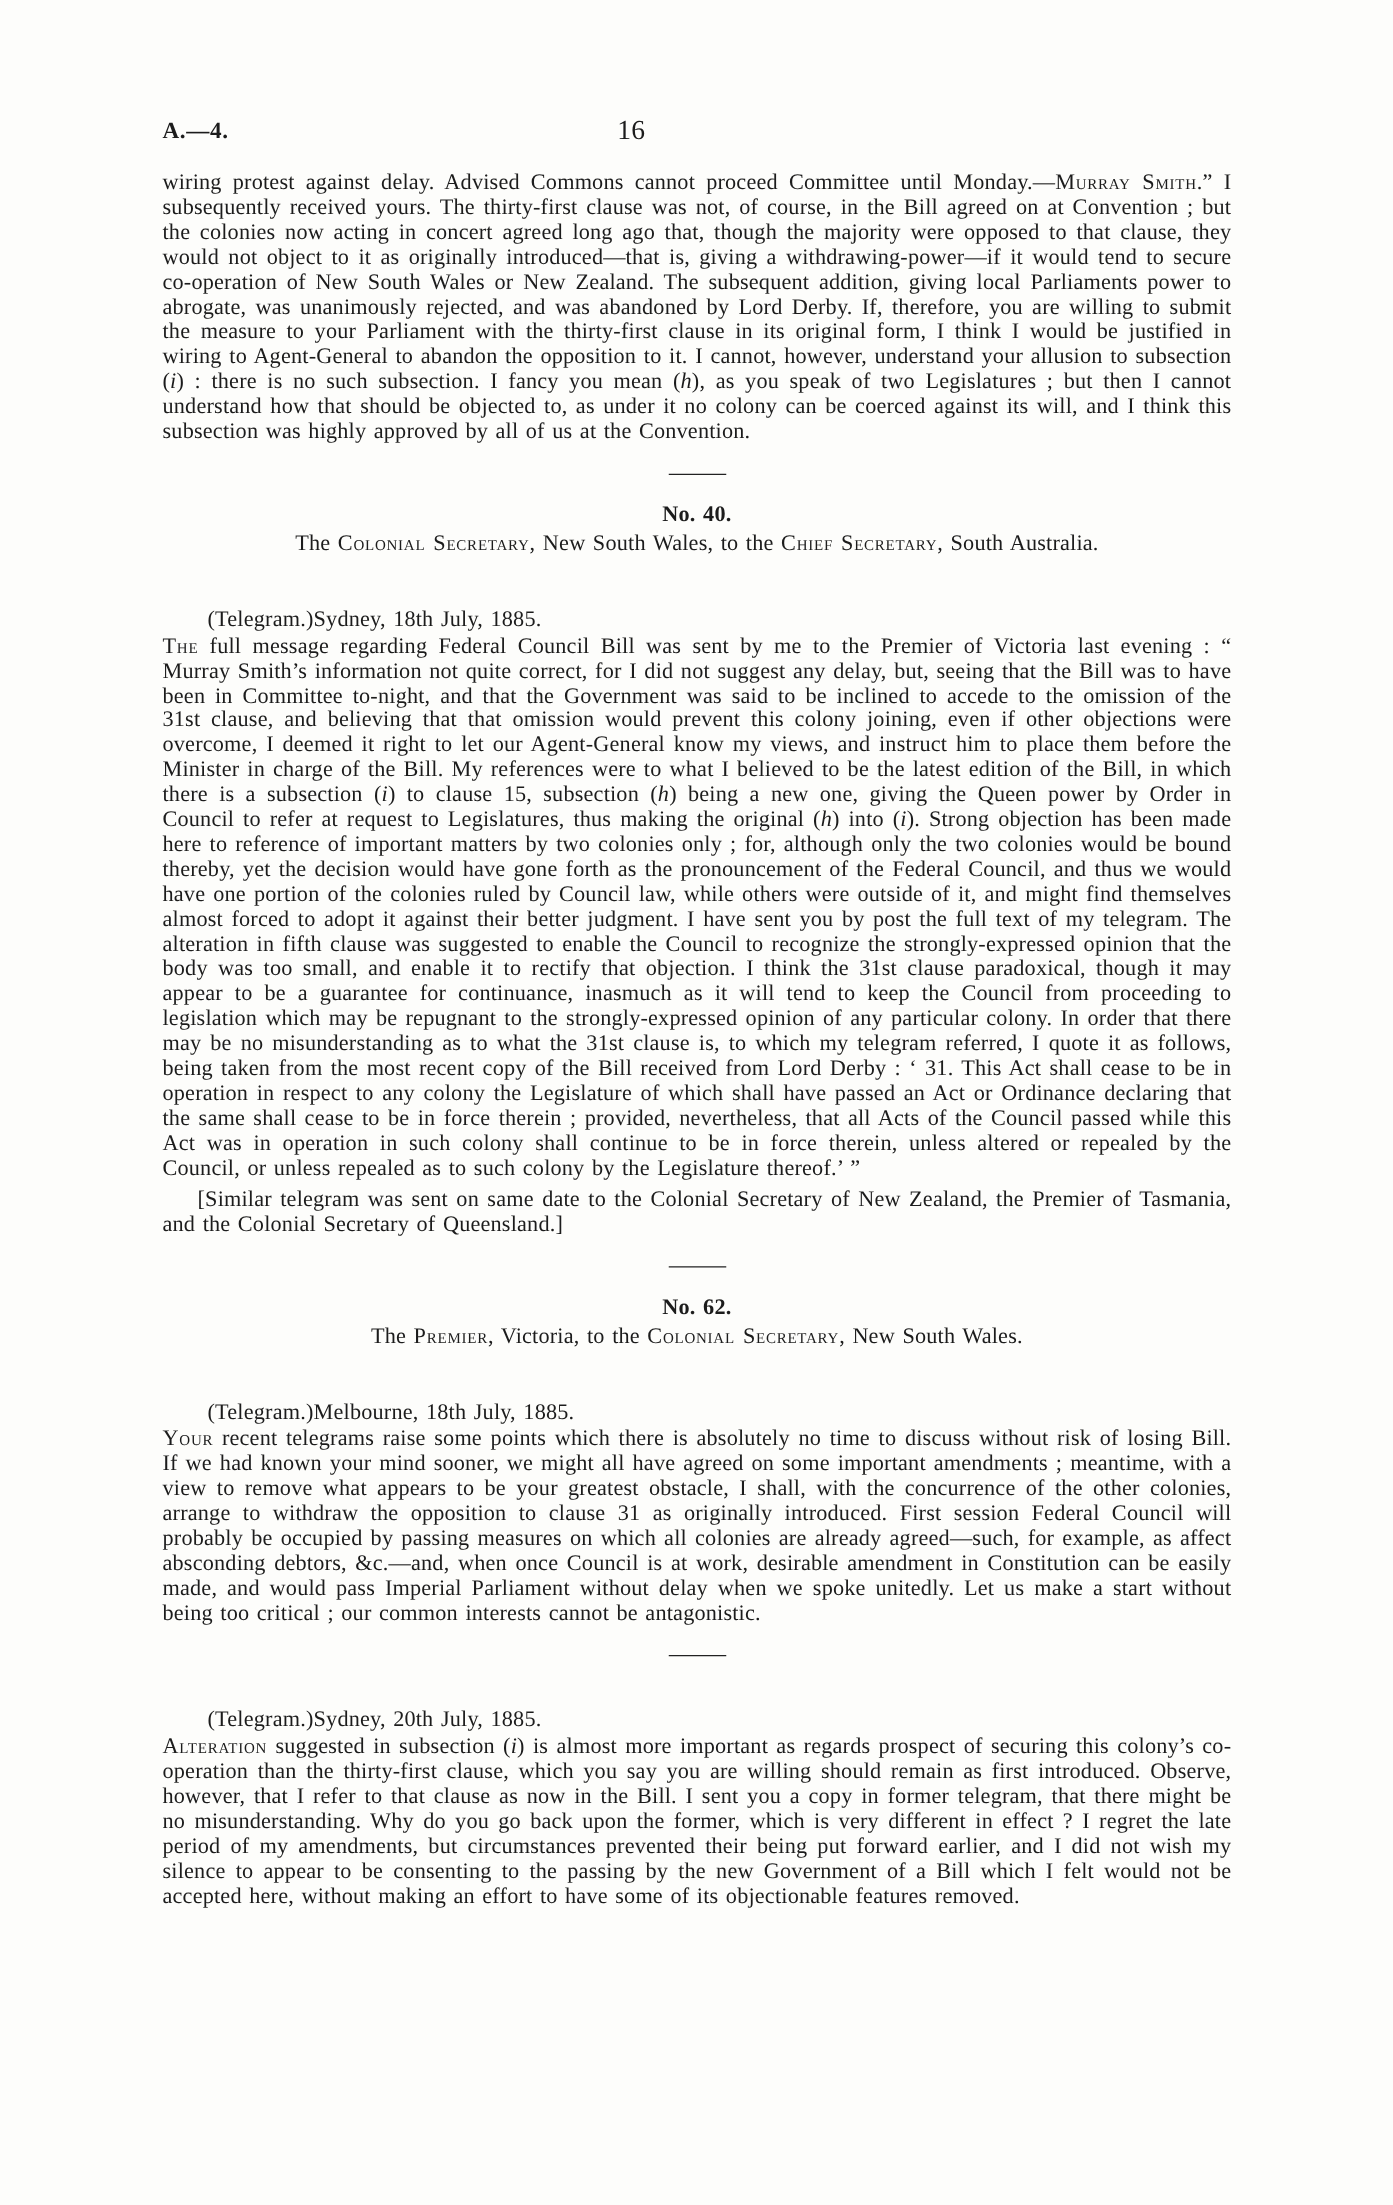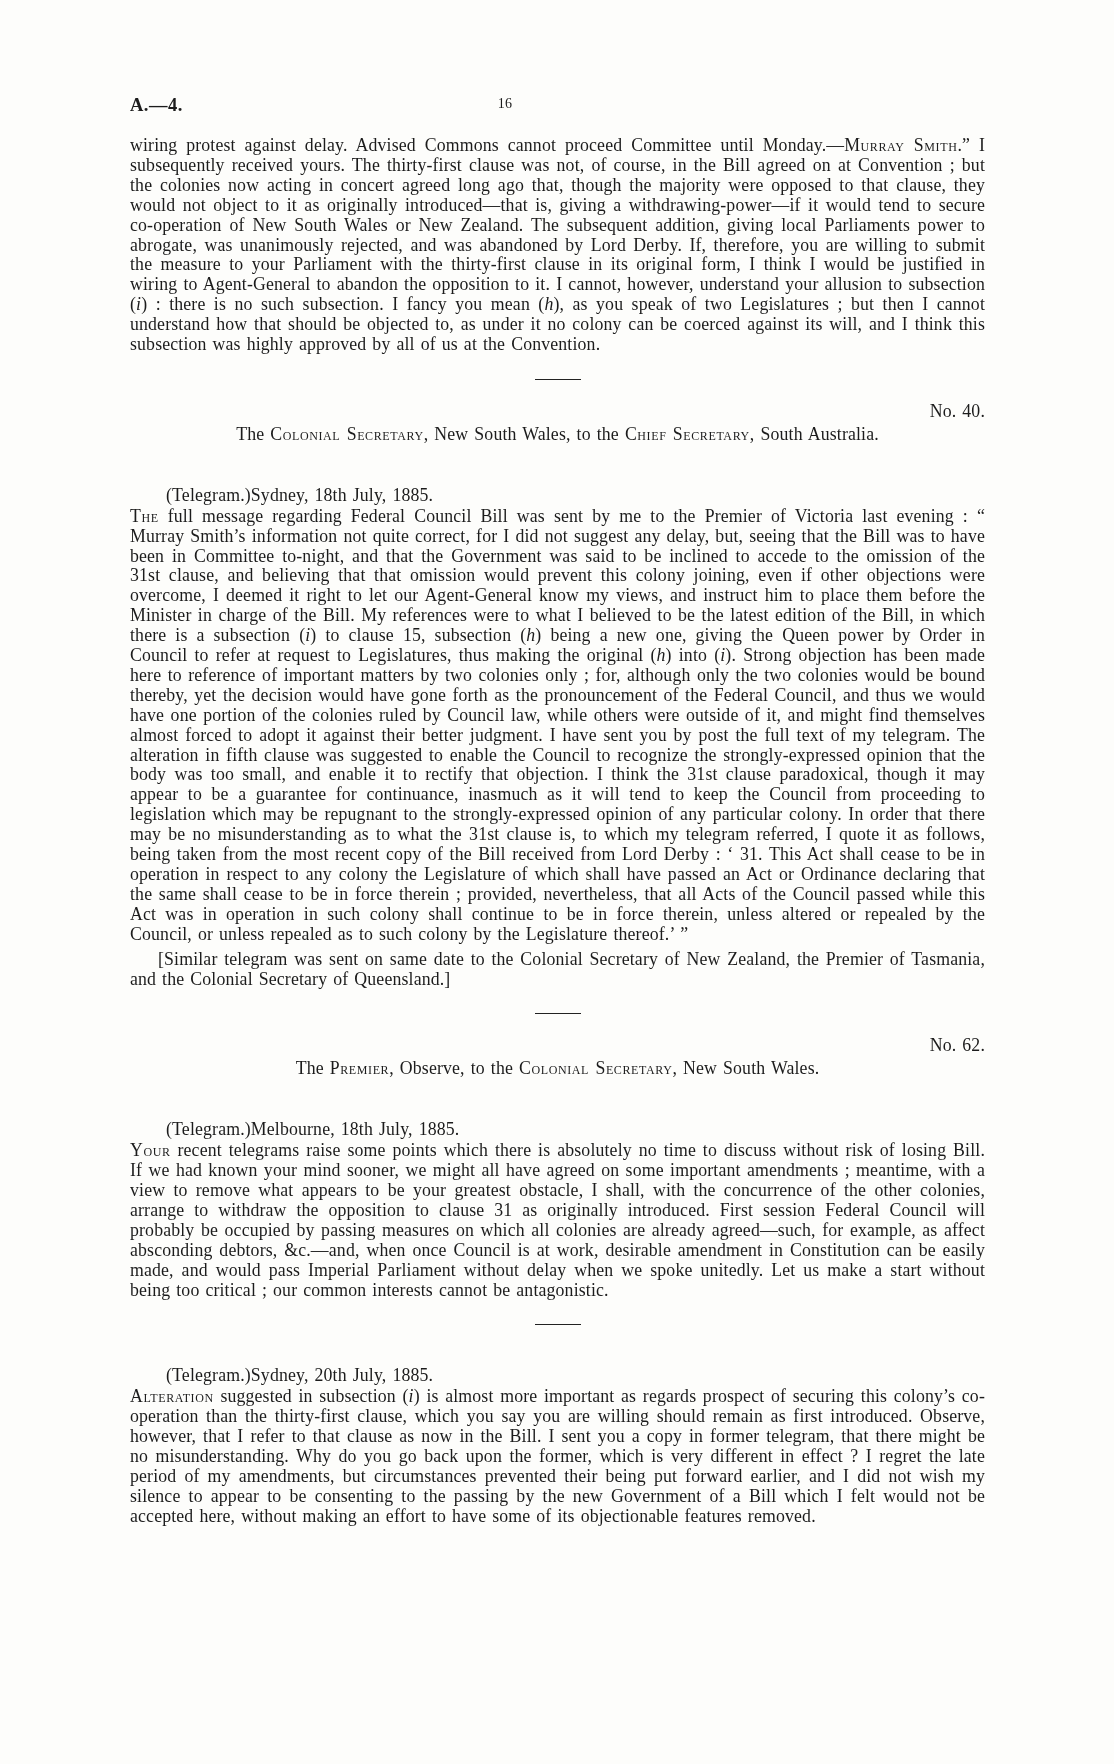--- a/index.html
+++ b/index.html
@@ -18,31 +18,31 @@
     word-spacing: 1.4px;
     overflow: hidden;
   }
   .page-header {
     position: relative;
     height: 24px;
     margin-bottom: 16px;
     font-size: 18.5px;
   }
   .doc-ref { position: absolute; left: 0; top: 0; font-weight: bold; letter-spacing: 0.5px; }
-  .page-num { position: absolute; left: 330px; width: 90px; text-align: center; top: -2px; font-size: 14px; }
+  .page-num { position: absolute; left: 330px; width: 90px; text-align: center; top: -2px; font-size: 22px; }
   .body-par { margin: 0; text-align: justify; }
   .indent { text-indent: 28px; }
   .gap-top { margin-top: 5px; }
   .rule {
     width: 46px;
     height: 0;
     border-top: 1.7px solid #222;
     margin: 24px auto 22px auto;
   }
-  .sec-num { text-align: right; margin-bottom: 3px; }
+  .sec-num { text-align: center; margin-bottom: 3px; font-weight: bold; }
   .sec-head { text-align: center; margin-bottom: 2px; }
   .telegram-line {
     display: flex;
     justify-content: flex-start;
     padding-left: 36px;
     padding-right: 28px;
     margin-bottom: 1px;
     margin-top: 41px;
   }
   .sc { font-variant: small-caps; letter-spacing: 0.6px; }
@@ -70,21 +70,21 @@
       <span>Sydney, 18th July, 1885.</span>
     </div>
     <p class="body-par"><span class="sc">The</span><span> full message regarding Federal Council Bill was sent by me to the Premier of Victoria last evening : “ Murray Smith’s information not quite correct, for I did not suggest any delay, but, seeing that the Bill was to have been in Committee to-night, and that the Government was said to be inclined to accede to the omission of the 31st clause, and believing that that omission would prevent this colony joining, even if other objections were overcome, I deemed it right to let our Agent-General know my views, and instruct him to place them before the Minister in charge of the Bill.  My references were to what I believed to be the latest edition of the Bill, in which there is a subsection (</span><span class="it">i</span><span>) to clause 15, subsection (</span><span class="it">h</span><span>) being a new one, giving the Queen power by Order in Council to refer at request to Legislatures, thus making the original (</span><span class="it">h</span><span>) into (</span><span class="it">i</span><span>).  Strong objection has been made here to reference of important matters by two colonies only ; for, although only the two colonies would be bound thereby, yet the decision would have gone forth as the pronouncement of the Federal Council, and thus we would have one portion of the colonies ruled by Council law, while others were outside of it, and might find themselves almost forced to adopt it against their better judgment.  I have sent you by post the full text of my telegram.  The alteration in fifth clause was suggested to enable the Council to recognize the strongly-expressed opinion that the body was too small, and enable it to rectify that objection.  I think the 31st clause paradoxical, though it may appear to be a guarantee for continuance, inasmuch as it will tend to keep the Council from proceeding to legislation which may be repugnant to the strongly-expressed opinion of any particular colony.  In order that there may be no misunderstanding as to what the 31st clause is, to which my telegram referred, I quote it as follows, being taken from the most recent copy of the Bill received from Lord Derby : ‘ 31. This Act shall cease to be in operation in respect to any colony the Legislature of which shall have passed an Act or Ordinance declaring that the same shall cease to be in force therein ; provided, nevertheless, that all Acts of the Council passed while this Act was in operation in such colony shall continue to be in force therein, unless altered or repealed by the Council, or unless repealed as to such colony by the Legislature thereof.’ ”</span></p>
     <p class="body-par indent gap-top"><span>[Similar telegram was sent on same date to the Colonial Secretary of New Zealand, the Premier of Tasmania, and the Colonial Secretary of Queensland.]</span></p>
   </section>
 
   <div class="rule"></div>
 
   <section>
     <div class="sec-num">No. 62.</div>
-    <div class="sec-head"><span>The </span><span class="sc">Premier</span><span>, Observe, to the </span><span class="sc">Colonial Secretary</span><span>, New South Wales.</span></div>
+    <div class="sec-head"><span>The </span><span class="sc">Premier</span><span>, Victoria, to the </span><span class="sc">Colonial Secretary</span><span>, New South Wales.</span></div>
     <div class="telegram-line">
       <span>(Telegram.)</span>
       <span>Melbourne, 18th July, 1885.</span>
     </div>
     <p class="body-par"><span class="sc">Your</span><span> recent telegrams raise some points which there is absolutely no time to discuss without risk of losing Bill.  If we had known your mind sooner, we might all have agreed on some important amendments ; meantime, with a view to remove what appears to be your greatest obstacle, I shall, with the concurrence of the other colonies, arrange to withdraw the opposition to clause 31 as originally introduced.  First session Federal Council will probably be occupied by passing measures on which all colonies are already agreed—such, for example, as affect absconding debtors, &amp;c.—and, when once Council is at work, desirable amendment in Constitution can be easily made, and would pass Imperial Parliament without delay when we spoke unitedly.  Let us make a start without being too critical ; our common interests cannot be antagonistic.</span></p>
   </section>
 
   <div class="rule"></div>
 
   <section>

